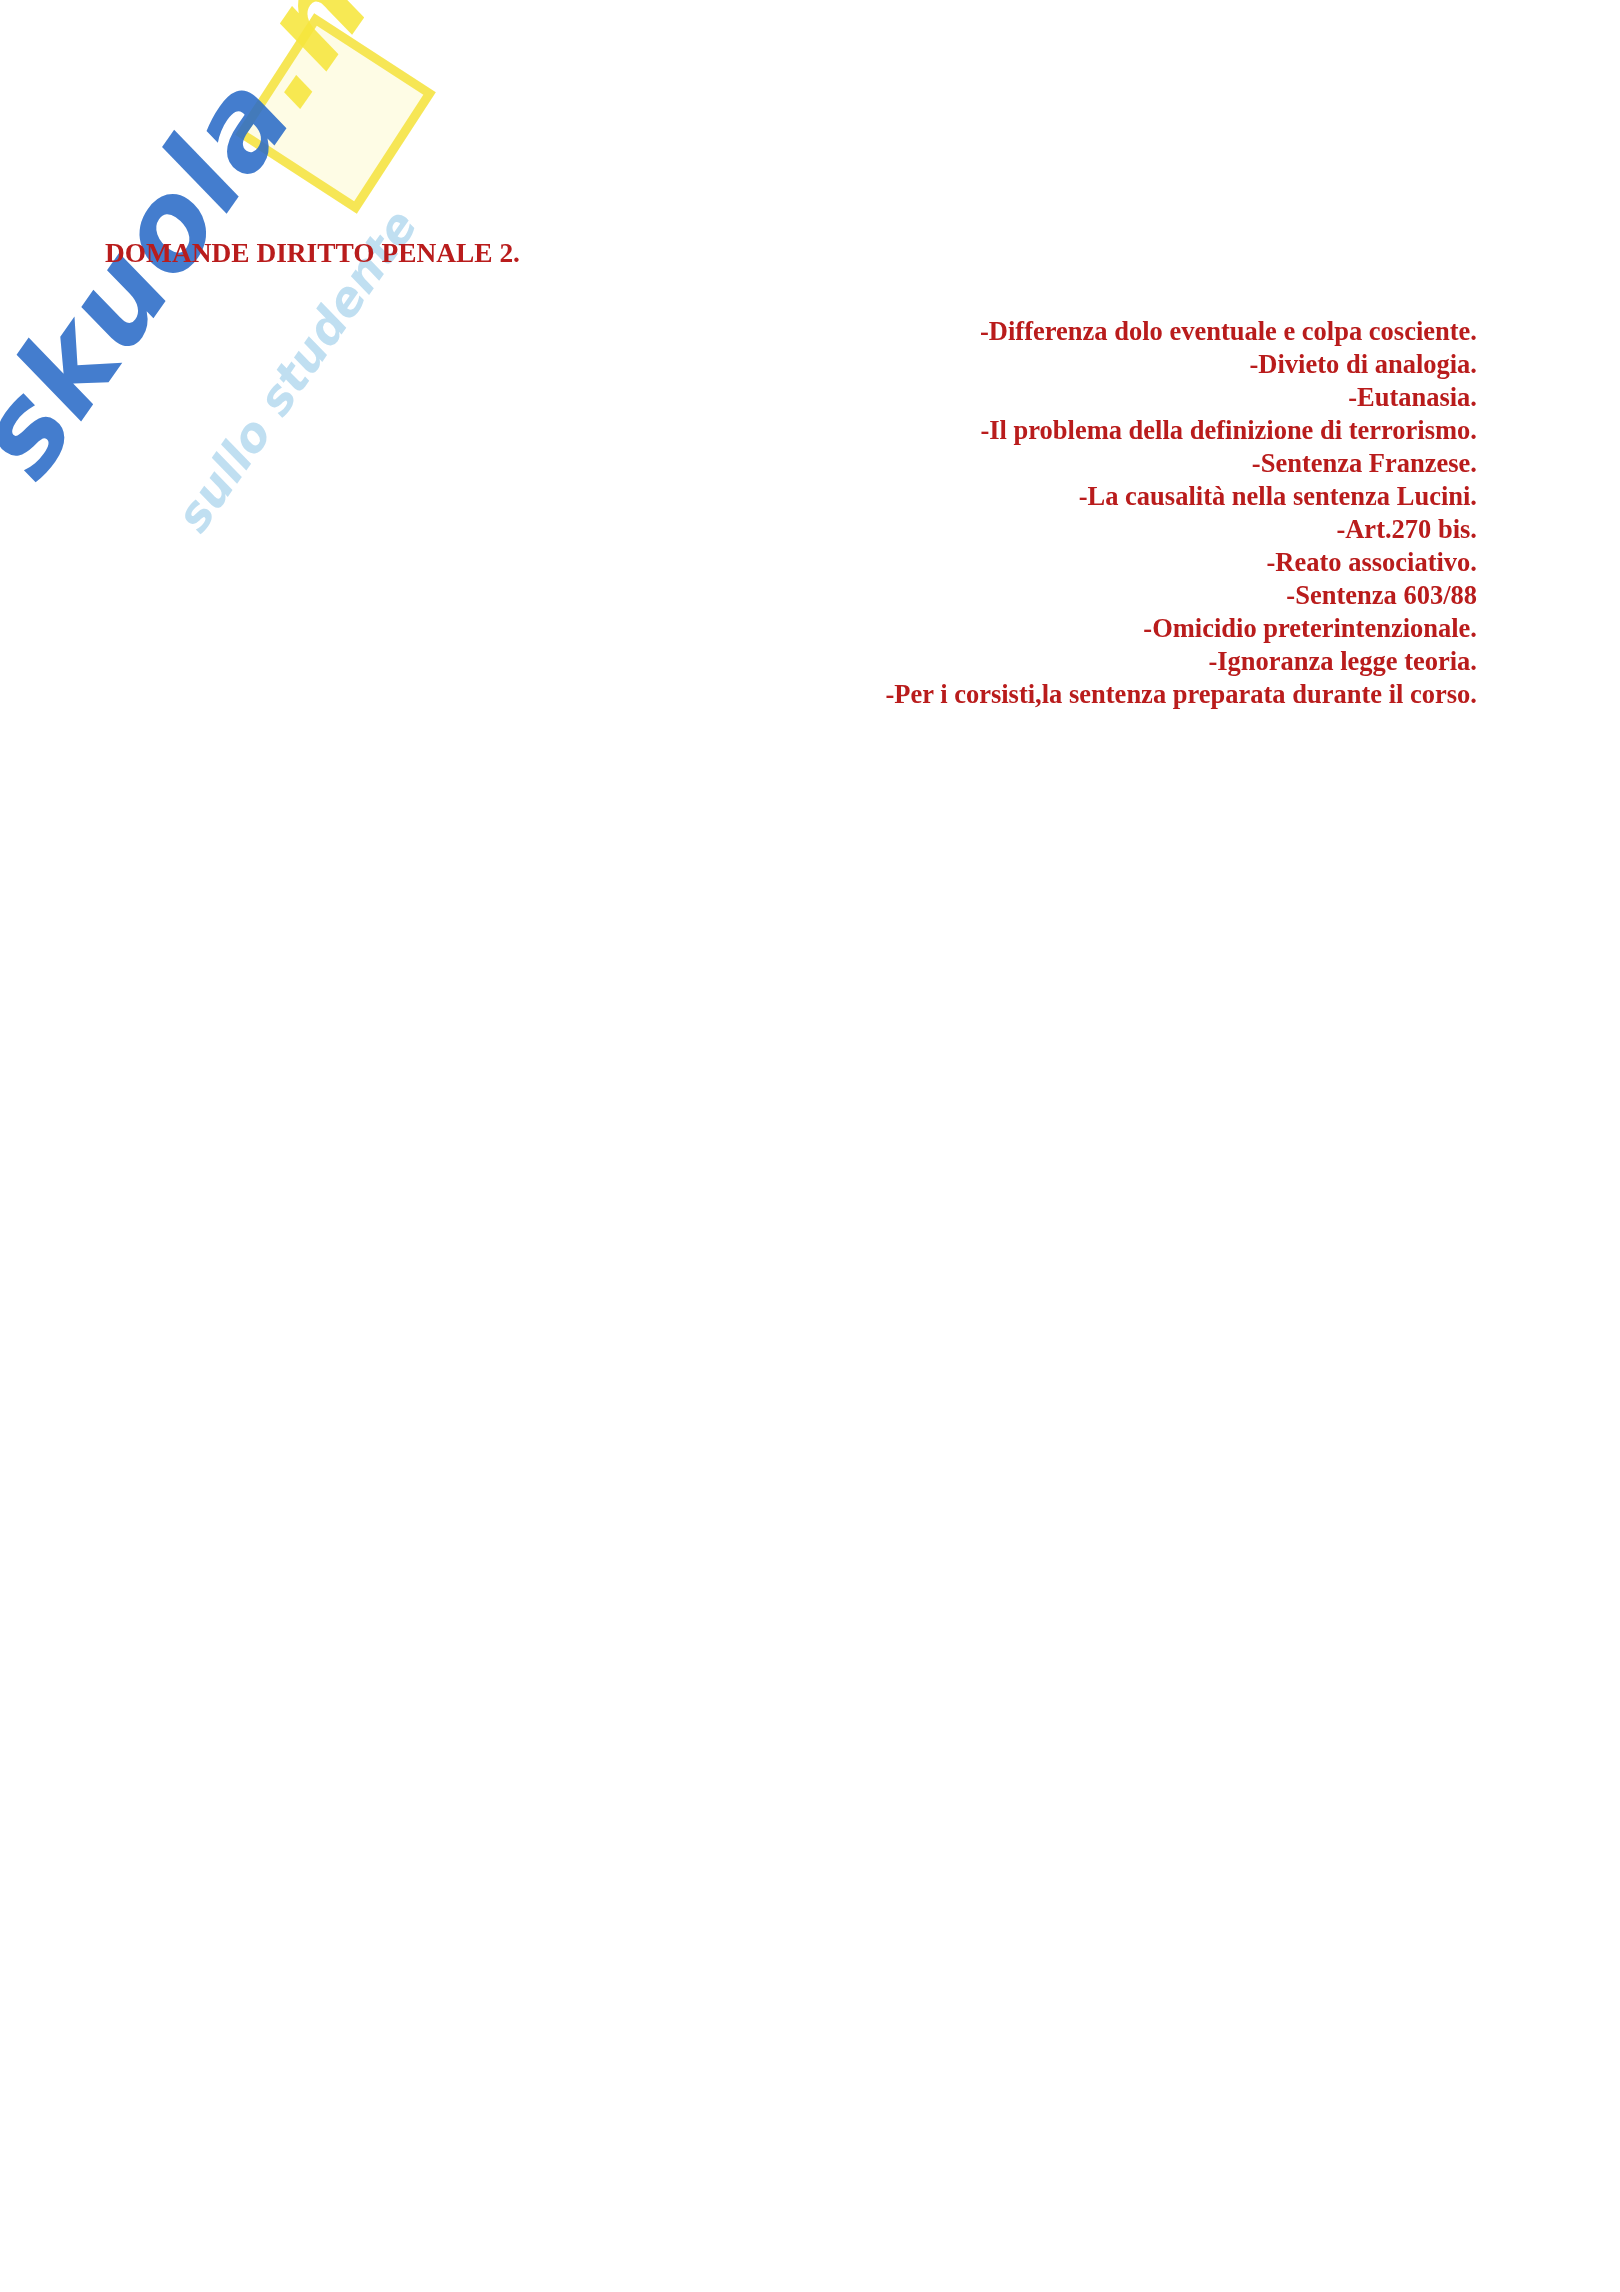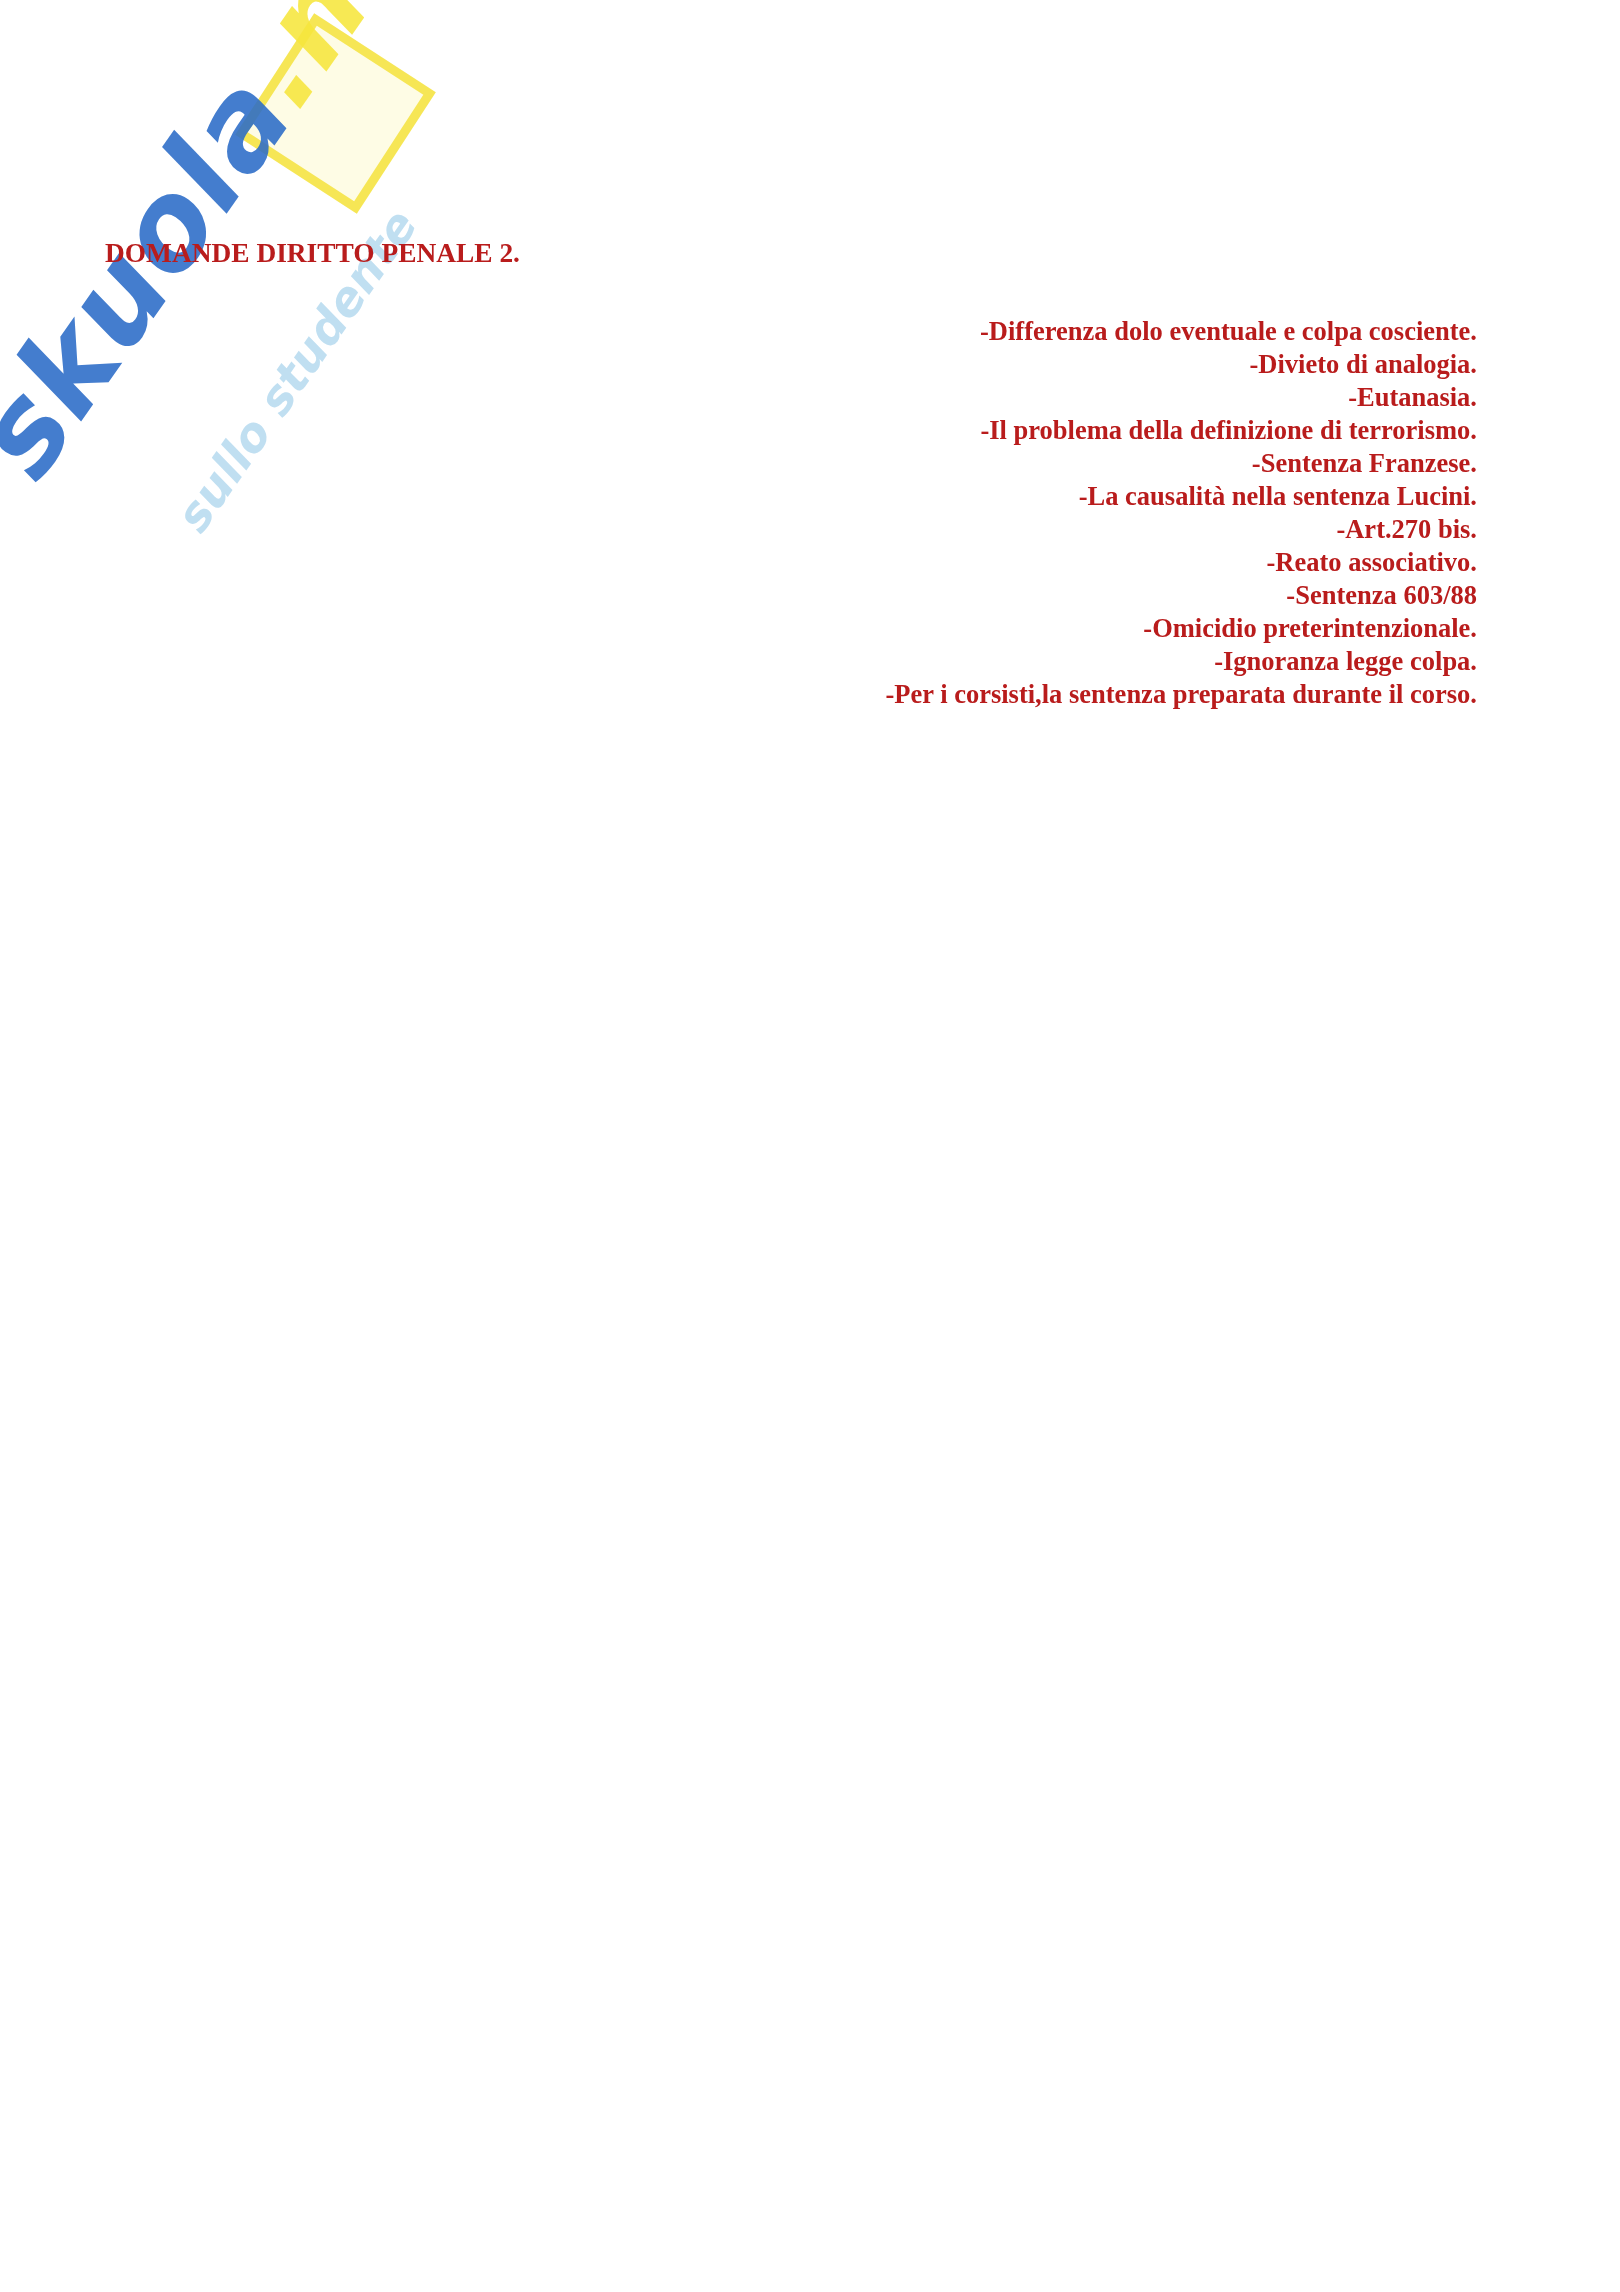--- a/index.html
+++ b/index.html
@@ -110,19 +110,19 @@
       <div class="doc-line">-Differenza dolo eventuale e colpa cosciente.</div>
       <div class="doc-line">-Divieto di analogia.</div>
       <div class="doc-line">-Eutanasia.</div>
       <div class="doc-line">-Il problema della definizione di terrorismo.</div>
       <div class="doc-line">-Sentenza Franzese.</div>
       <div class="doc-line">-La causalità nella sentenza Lucini.</div>
       <div class="doc-line">-Art.270 bis.</div>
       <div class="doc-line">-Reato associativo.</div>
       <div class="doc-line">-Sentenza 603/88</div>
       <div class="doc-line">-Omicidio preterintenzionale.</div>
-      <div class="doc-line">-Ignoranza legge colpa.</div>
+      <div class="doc-line">-Ignoranza legge teoria.</div>
       <div class="doc-line">-Per i corsisti,la sentenza preparata durante il corso.</div>
     </div>
   </div>
 
 </div>
 
 
 </body></html>

